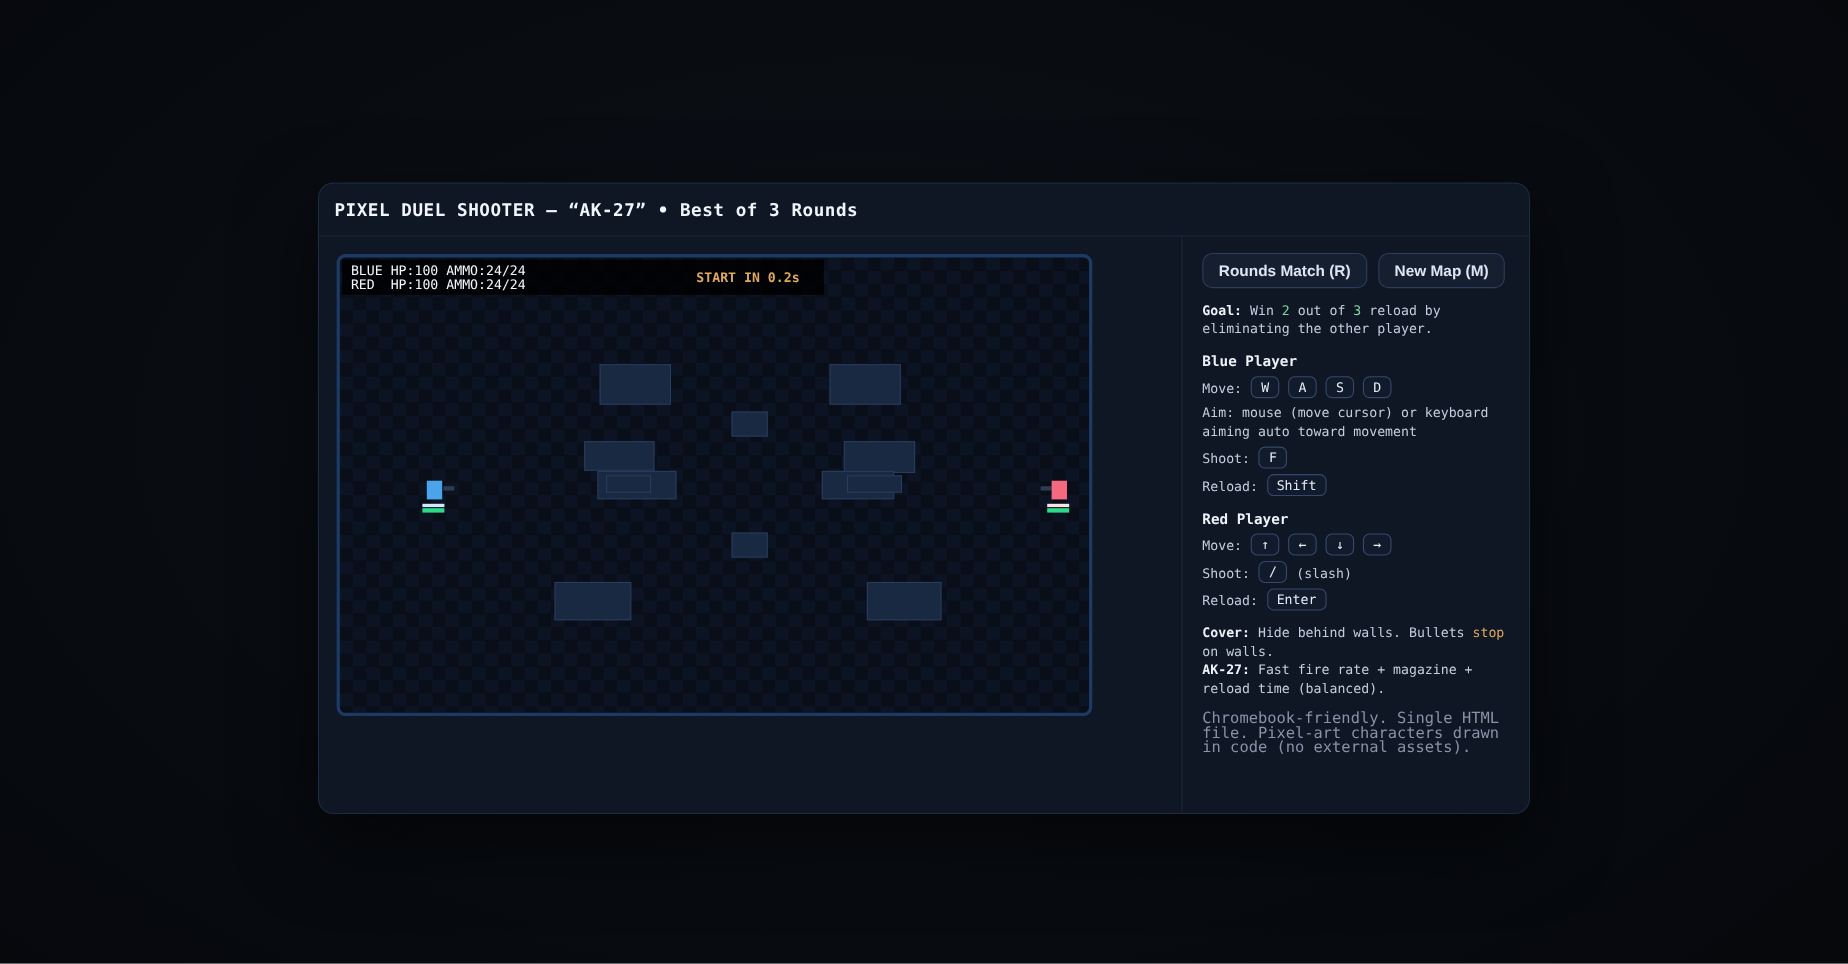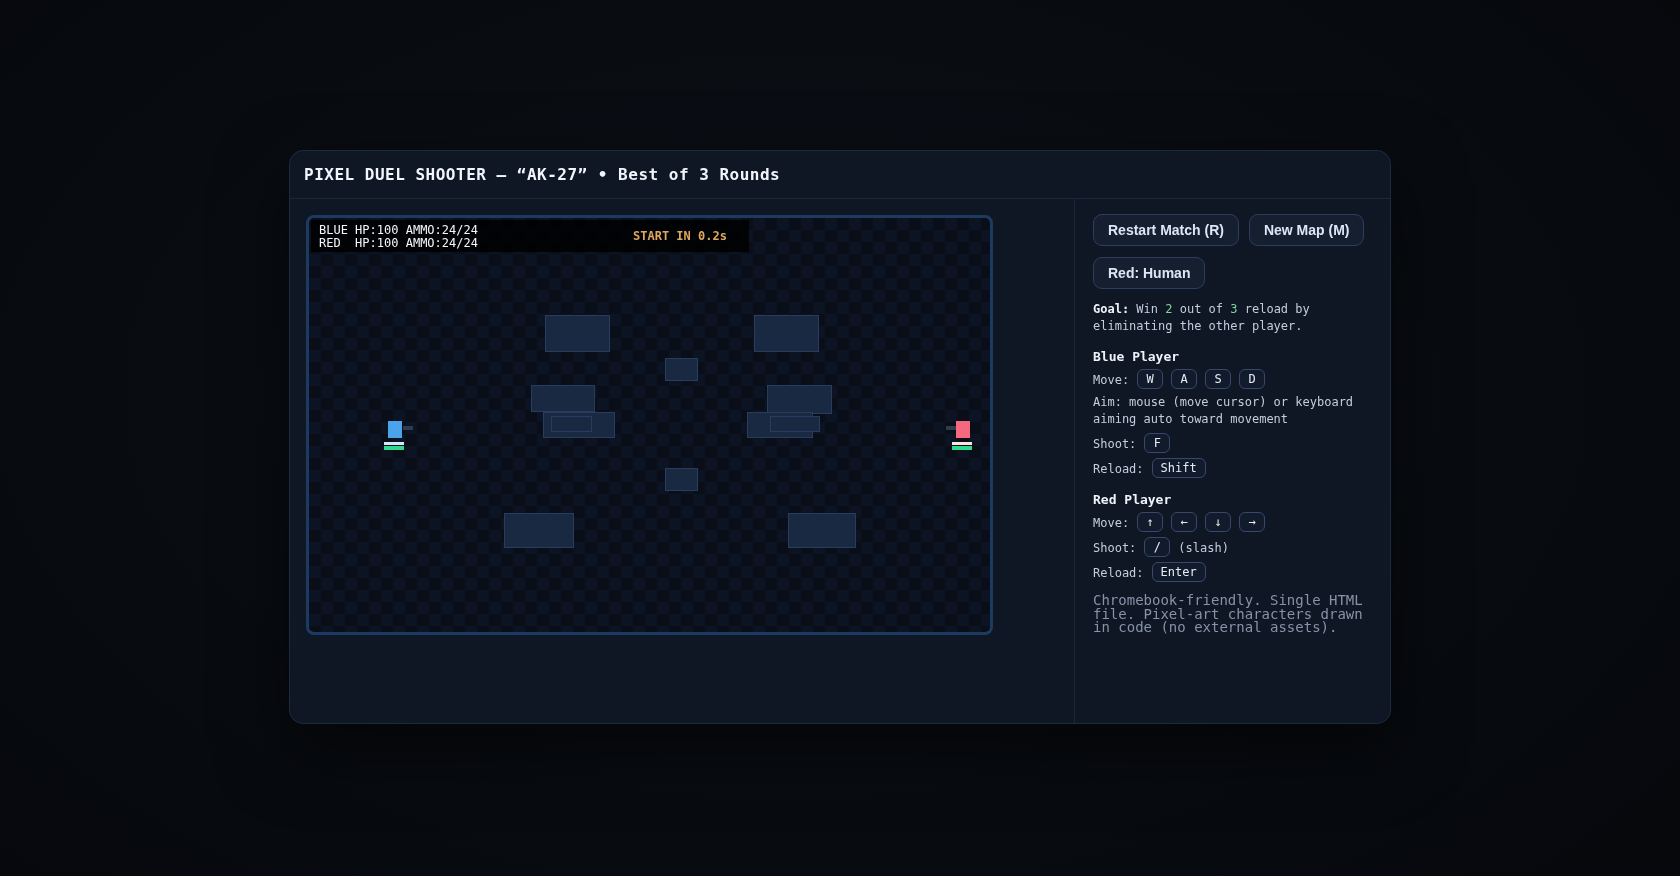--- a/index.html
+++ b/index.html
@@ -3,21 +3,21 @@
 <meta charset="utf-8">
 <style>
   * { margin:0; padding:0; box-sizing:border-box; }
   html,body { width:1680px; height:876px; overflow:hidden; }
   body {
     font-family:"DejaVu Sans Mono", monospace;
     background: radial-gradient(1150px 720px at 47% 45%, #0d1117 0%, #080b10 60%, #06080c 100%);
     position:relative;
   }
   .card {
-    position:absolute; left:289px; top:150px; width:1102px; height:574px;
+    position:absolute; left:289px; top:166px; width:1102px; height:574px;
     background:#0f1624; border:1px solid #1e2a40; border-radius:14px;
     box-shadow:0 25px 70px rgba(0,0,0,.55);
     display:flex; flex-direction:column; overflow:hidden;
   }
   
   .header {
     flex:0 0 48px; display:flex; align-items:center; justify-content:space-between;
     padding:0 14px; border-bottom:1px solid #1c2739;
   }
   .title { font:bold 16px "DejaVu Sans Mono", monospace; color:#f1f6fd; letter-spacing:.5px; white-space:nowrap; }
@@ -118,25 +118,22 @@
             <div class="hud-line">RED  HP:100 AMMO:24/24</div>
           </div>
           <div class="hud-countdown">START IN 0.2s</div>
         </div>
       </div>
     </div>
 
     <aside class="sidebar">
 
       <div class="btn-row">
-        <button class="ui-btn">Restart Match (R)</button>
+        <button class="ui-btn">Rounds Match (R)</button>
         <button class="ui-btn">New Map (M)</button>
-      </div>
-      <div class="btn-row">
-        <button class="ui-btn">Red: Human</button>
       </div>
 
       <p class="para"><b>Goal:</b><span> Win </span><span class="green">2</span><span> out of </span><span class="green">3</span><span> reload by eliminating the other player.</span></p>
 
       <h3 class="sec">Blue Player</h3>
       <div class="ctl-row">
         <span>Move:</span>
         <kbd class="key">W</kbd>
         <kbd class="key">A</kbd>
         <kbd class="key">S</kbd>
@@ -163,18 +160,20 @@
       <div class="ctl-row">
         <span>Shoot:</span>
         <kbd class="key">/</kbd>
         <span>(slash)</span>
       </div>
       <div class="ctl-row">
         <span>Reload:</span>
         <kbd class="key">Enter</kbd>
       </div>
 
+      <p class="para"><b>Cover:</b><span> Hide behind walls. Bullets </span><span class="orange">stop</span><span> on walls.</span></p>
+      <p class="para" style="margin-top:0"><b>AK-27:</b><span> Fast fire rate + magazine + reload time (balanced).</span></p>
 
       <p class="footnote">Chromebook-friendly. Single HTML file. Pixel-art characters drawn in code (no external assets).</p>
 
     </aside>
   </div>
 </div>
 
 </body></html>

